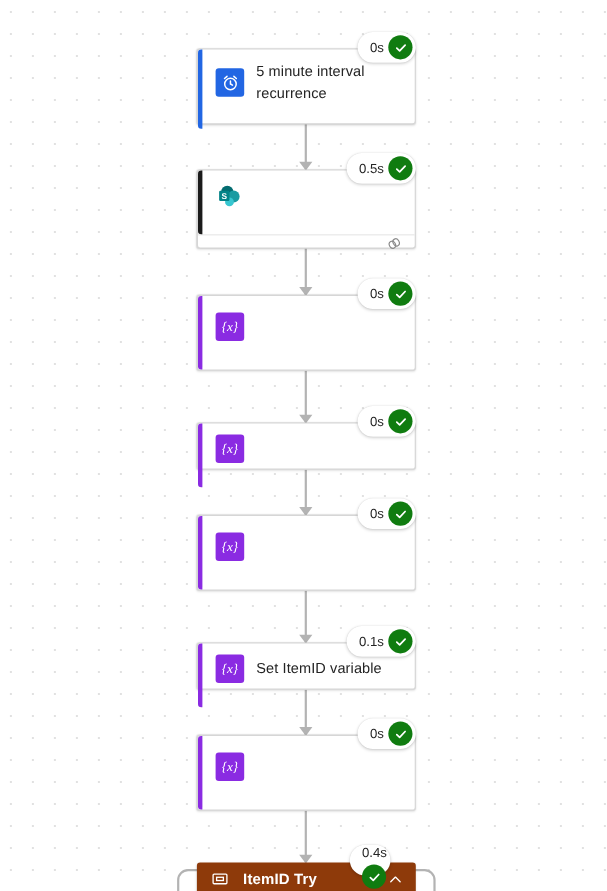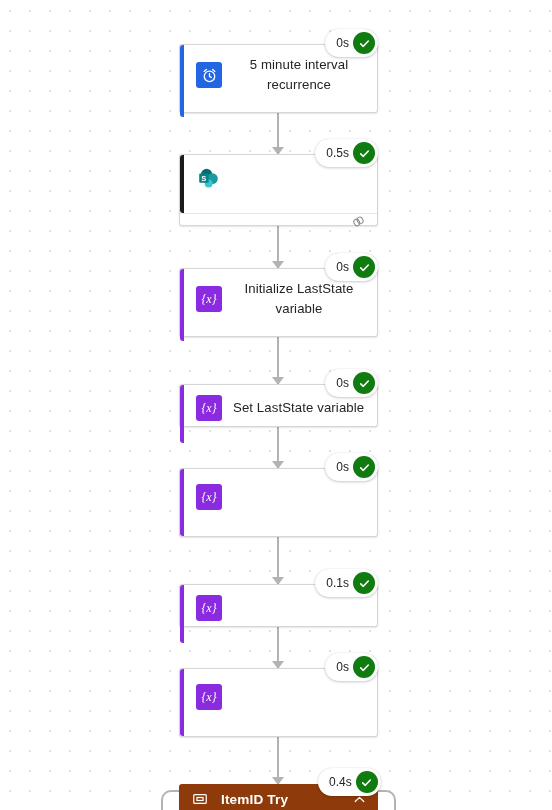--- a/index.html
+++ b/index.html
@@ -70,21 +70,20 @@
     flex-direction: column;
     overflow: visible;
   }
   .node-main {
     display: flex;
     align-items: center;
     gap: 11px;
     padding: 10px 12px 22px 16px;
     flex: 1;
     position: relative;
-    text-align: center;
   }
   .accent {
     position: absolute;
     left: 0;
     top: 0;
     bottom: 0;
     width: 4px;
     border-radius: 3px 0 0 3px;
   }
   .node-title {
@@ -274,38 +273,36 @@
             </svg>
           </span>
         </div>
       </div>
       <div class="node" style="top: 268px; height: 69px;">
         <div class="node-main">
           <div class="accent" style="background: rgb(138, 43, 226);"></div>
           <span class="node-icon" style="background: rgb(138, 43, 226);">
             <span class="icon-varlabel">{x}</span>
           </span>
-          <div class="node-title">Initialize LastState variable</div>
         </div>
         <div class="badge">
           <span class="badge-time">0s</span>
           <span class="badge-check" style="background: rgb(16, 124, 16);">
             <svg width="13" height="13" viewBox="0 0 24 24">
               <path d="M5 12.6 L9.8 17.2 L19 7.4" fill="none" stroke="#ffffff" stroke-width="2.9" stroke-linecap="round" stroke-linejoin="round"></path>
             </svg>
           </span>
         </div>
       </div>
       <div class="node" style="top: 384px; height: 43px;">
         <div class="node-main">
           <div class="accent" style="background: rgb(138, 43, 226);"></div>
           <span class="node-icon" style="background: rgb(138, 43, 226);">
             <span class="icon-varlabel">{x}</span>
           </span>
-          <div class="node-title">Set LastState variable</div>
         </div>
         <div class="badge">
           <span class="badge-time">0s</span>
           <span class="badge-check" style="background: rgb(16, 124, 16);">
             <svg width="13" height="13" viewBox="0 0 24 24">
               <path d="M5 12.6 L9.8 17.2 L19 7.4" fill="none" stroke="#ffffff" stroke-width="2.9" stroke-linecap="round" stroke-linejoin="round"></path>
             </svg>
           </span>
         </div>
       </div>
@@ -324,20 +321,21 @@
             </svg>
           </span>
         </div>
       </div>
       <div class="node" style="top: 584px; height: 43px;">
         <div class="node-main">
           <div class="accent" style="background: rgb(138, 43, 226);"></div>
           <span class="node-icon" style="background: rgb(138, 43, 226);">
             <span class="icon-varlabel">{x}</span>
           </span>
+          <div class="node-title">Set ItemID variable</div>
         </div>
         <div class="badge">
           <span class="badge-time">0.1s</span>
           <span class="badge-check" style="background: rgb(16, 124, 16);">
             <svg width="13" height="13" viewBox="0 0 24 24">
               <path d="M5 12.6 L9.8 17.2 L19 7.4" fill="none" stroke="#ffffff" stroke-width="2.9" stroke-linecap="round" stroke-linejoin="round"></path>
             </svg>
           </span>
         </div>
       </div>
@@ -366,21 +364,21 @@
             </svg>
           </span>
           <span class="scope-title">ItemID Try</span>
           <span class="chevron">
             <svg width="15" height="15" viewBox="0 0 24 24">
               <path d="M5.2 15.2 L12 8.6 L18.8 15.2" fill="none" stroke="#ffffff" stroke-width="2" stroke-linecap="round" stroke-linejoin="round"></path>
             </svg>
           </span>
         </div>
       </div>
-      <div class="badge" style="top: 768px; right: auto; left: 139px;">
+      <div class="badge" style="top: 768px; right: auto; left: 139px; flex-direction: column;">
         <span class="badge-time">0.4s</span>
         <span class="badge-check" style="background: rgb(16, 124, 16);">
           <svg width="13" height="13" viewBox="0 0 24 24">
             <path d="M5 12.6 L9.8 17.2 L19 7.4" fill="none" stroke="#ffffff" stroke-width="2.9" stroke-linecap="round" stroke-linejoin="round"></path>
           </svg>
         </span>
       </div>
     </div>
 </div>
 

